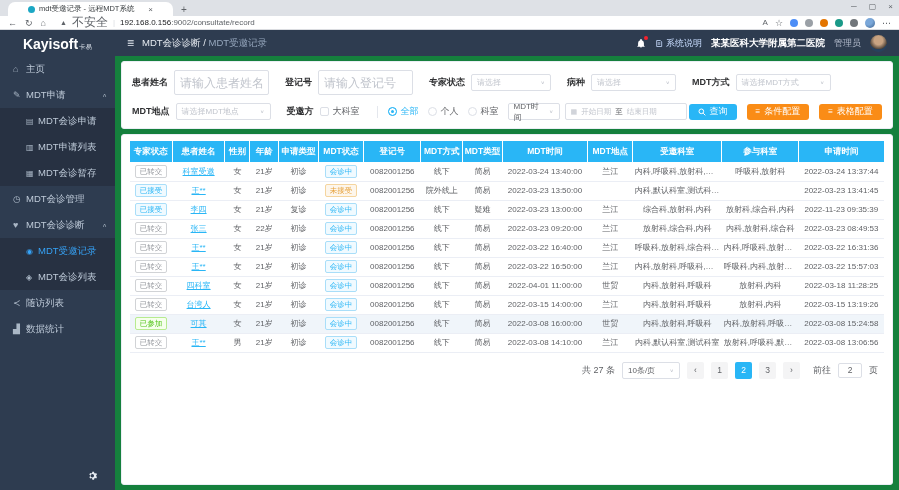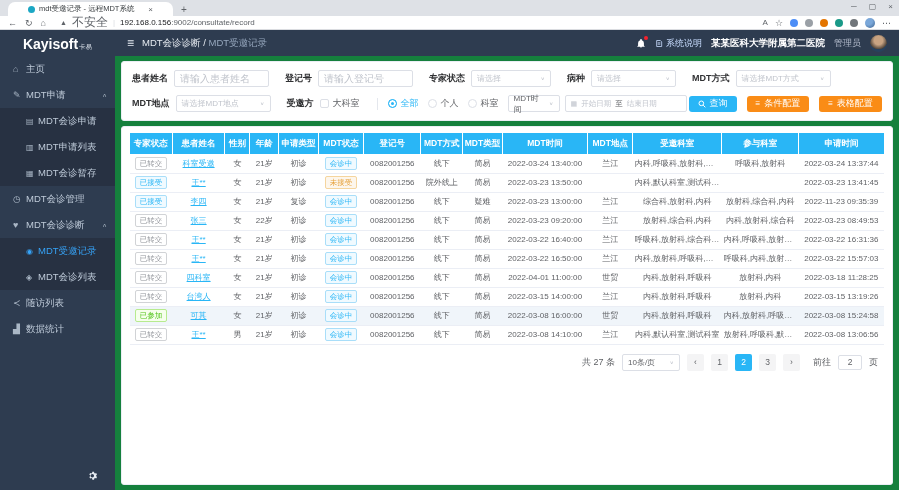--- a/index.html
+++ b/index.html
@@ -63,21 +63,21 @@
     background:radial-gradient(circle at 50% 32%, #c8a382 0 30%, #4a4038 62%, #27415e 63% 100%); }
 
   
   .content { flex:1; background:#15803d; padding:5px 6px; display:flex; flex-direction:column; gap:5px; min-height:0; }
   .card { background:#fff; border:1px solid #ebeef5; border-radius:3px; }
 
   .filter-card { padding:8px 10px; display:flex; flex-direction:column; gap:8px; flex:none; }
   .frow { display:flex; align-items:center; }
   .fitem { display:flex; align-items:center; margin-right:16px; }
   .flabel { font-size:9px; font-weight:bold; color:#303133; margin-right:6px; white-space:nowrap; }
-  .finput { height:17px; border:1px solid #dcdfe6; border-radius:2px; font-size:10px; color:#303133;
+  .finput { height:25px; border:1px solid #dcdfe6; border-radius:2px; font-size:12px; color:#303133;
     padding:0 5px; font-family:inherit; outline:none; }
   .finput::placeholder { color:#c0c4cc; }
   .fselect { height:17px; border:1px solid #dcdfe6; border-radius:2px; font-size:8px; color:#c0c4cc;
     display:flex; align-items:center; justify-content:space-between; padding:0 5px; background:#fff; cursor:pointer; }
   .fselect .val { color:#606266; }
   .sel-arrow { color:#c0c4cc; font-size:6px; transform:scaleY(.7); margin-left:4px; }
   .w95{width:95px}.w85{width:85px}.w80{width:80px}.w52{width:52px}
   .chk { width:9px; height:9px; border:1px solid #dcdfe6; border-radius:2px; background:#fff; margin-right:4px; }
   .opt-label { font-size:9px; color:#606266; margin-right:9px; }
   .vdiv { width:1px; height:12px; background:#e4e7ed; margin:0 10px 0 2px; }

